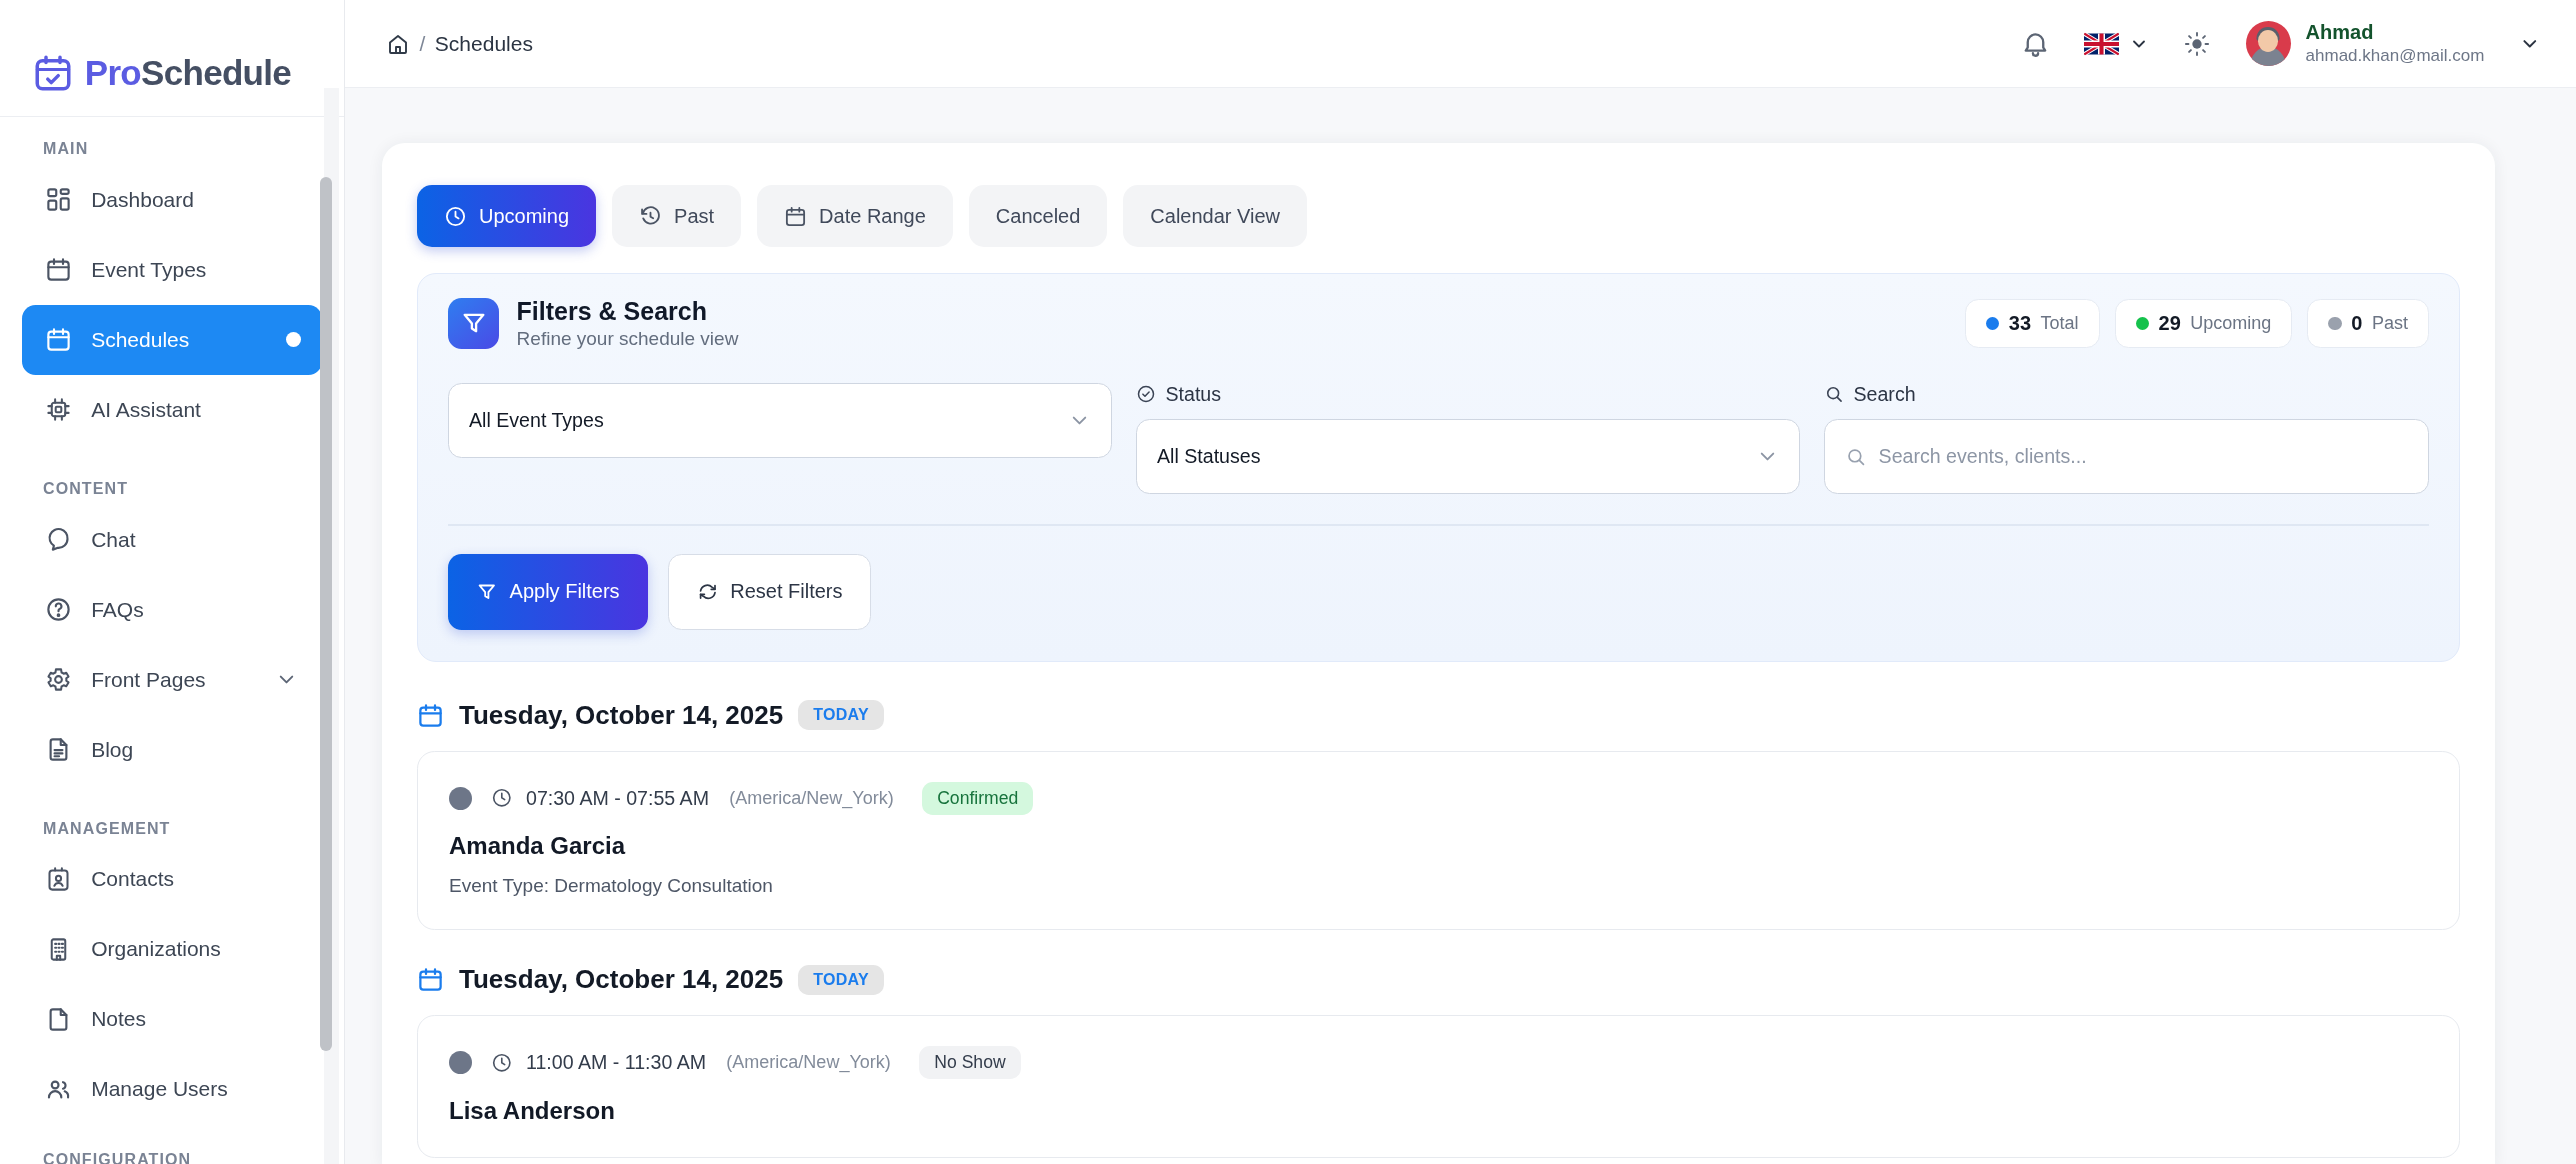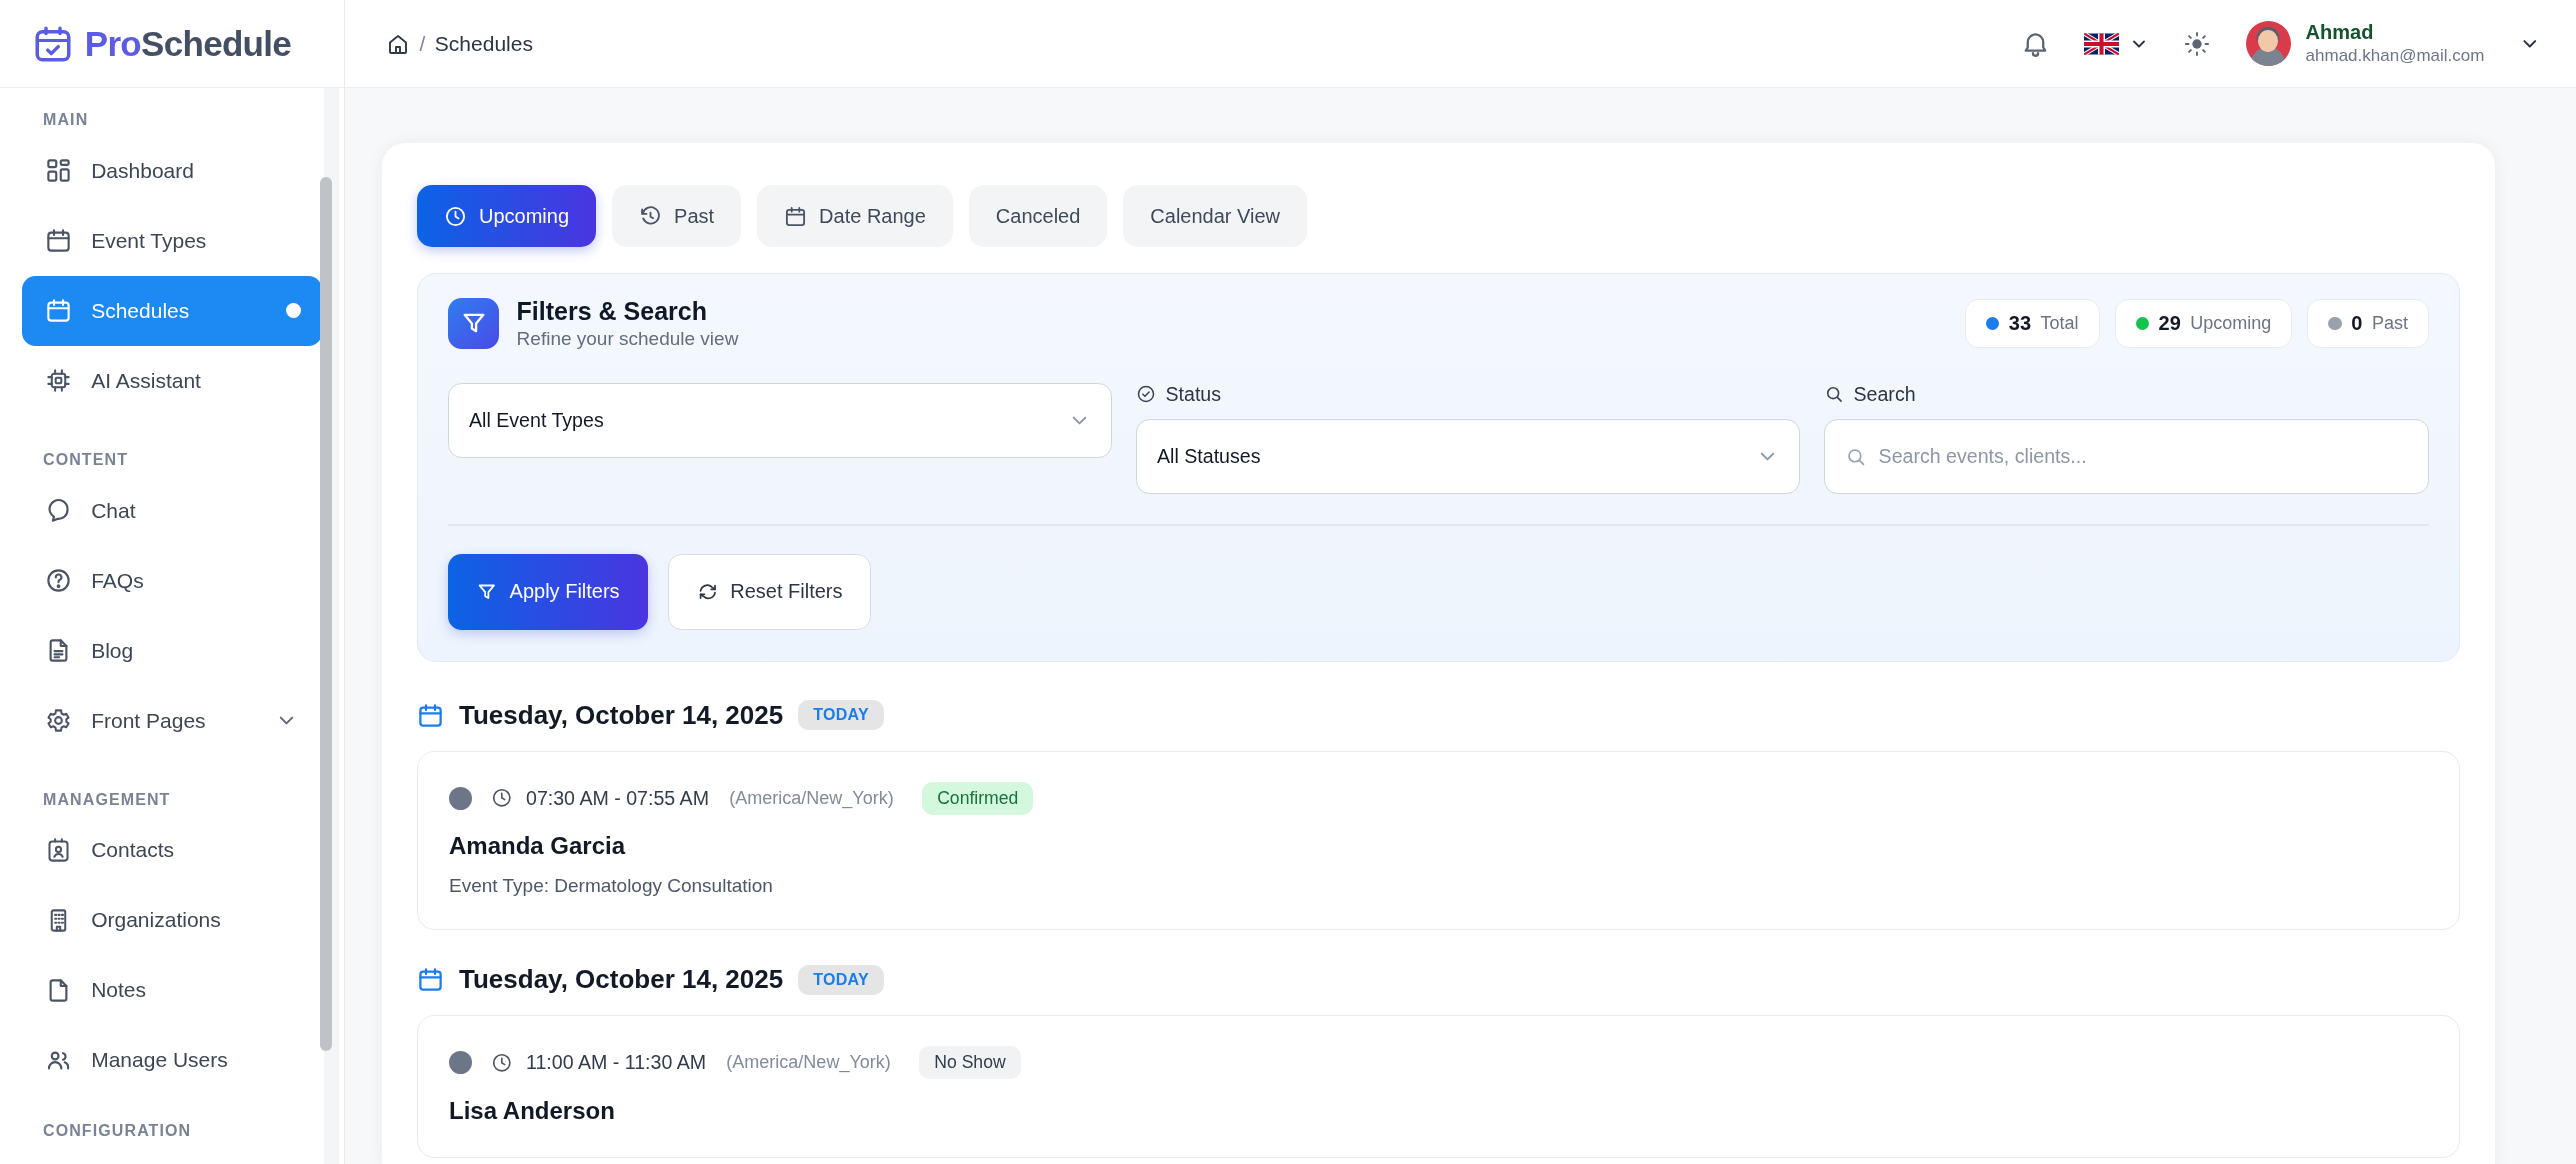--- a/index.html
+++ b/index.html
@@ -13,21 +13,21 @@
 
   
   .sidebar {
     width: 345px; height: 1164px; background: #ffffff;
     border-right: 1.4px solid #e8eaee;
     display: flex; flex-direction: column; flex: 0 0 345px;
     position: relative;
   }
   .brand {
     height: 88px; display: flex; align-items: center; padding-left: 32px;
-    border-bottom: 1.4px solid #eceef2; flex: 0 0 88px;
+    border-bottom: 1.4px solid #eceef2; flex: 0 0 88px; margin-top: 29px;
   }
   .brand-logo { width: 42px; height: 42px; margin-right: 10.8px; flex: 0 0 42px; }
   .brand-text { font-size: 35px; font-weight: 700; letter-spacing: -0.7px; }
   .brand-pro { color: #5b5ce2; }
   .brand-sched { color: #454f63; }
 
   .nav-scroll {
     flex: 1; overflow: hidden; position: relative; padding-top: 23px;
   }
   .nav-section-label {
@@ -262,41 +262,41 @@
           <svg viewBox="0 0 24 24" width="27" height="27" fill="none" stroke="#4b5464" stroke-width="1.9" stroke-linecap="round" stroke-linejoin="round">
             <circle cx="12" cy="12" r="9"></circle>
               <path d="M9.6 9.2a2.5 2.5 0 1 1 3.4 2.3c-.7.3-1 .9-1 1.6v.4"></path>
               <circle cx="12" cy="17" r=".7" fill="#4b5464"></circle>
           </svg>
         </span>
         <span>FAQs</span>
       </div>
       <div class="nav-item">
         <span class="ico">
-          <svg viewBox="0 0 24 24" width="27" height="27" fill="none" stroke="#4b5464" stroke-width="1.9" stroke-linecap="round" stroke-linejoin="round">
-            <path d="M14 3H7a2 2 0 0 0-2 2v14a2 2 0 0 0 2 2h10a2 2 0 0 0 2-2V8z"></path>
-              <path d="M14 3v5h5"></path>
-            <path d="M8.5 12.5h7M8.5 15.5h7M8.5 18h4"></path>
-          </svg>
-        </span>
-        <span>Blog</span>
-      </div>
-      <div class="nav-item">
-        <span class="ico">
           <svg viewBox="0 0 24 24" width="27" height="27" fill="none" stroke="#4b5464" stroke-width="1.8" stroke-linecap="round" stroke-linejoin="round">
             <circle cx="12" cy="12" r="3"></circle>
             <path d="M19 12a7 7 0 0 0-.1-1.1l2-1.5-2-3.4-2.3.9a7 7 0 0 0-1.9-1.1L14.3 3H9.7l-.4 2.8a7 7 0 0 0-1.9 1.1l-2.3-.9-2 3.4 2 1.5A7 7 0 0 0 5 12c0 .4 0 .7.1 1.1l-2 1.5 2 3.4 2.3-.9c.6.5 1.2.8 1.9 1.1l.4 2.8h4.6l.4-2.8c.7-.3 1.3-.6 1.9-1.1l2.3.9 2-3.4-2-1.5c.1-.4.1-.7.1-1.1z"></path>
           </svg>
         </span>
         <span>Front Pages</span>
         <span class="nav-chev">
           <svg viewBox="0 0 24 24" width="23" height="23" fill="none" stroke="#5d6676" stroke-width="2" stroke-linecap="round" stroke-linejoin="round">
               <path d="M6 9l6 6 6-6"></path>
             </svg>
         </span>
+      </div>
+      <div class="nav-item">
+        <span class="ico">
+          <svg viewBox="0 0 24 24" width="27" height="27" fill="none" stroke="#4b5464" stroke-width="1.9" stroke-linecap="round" stroke-linejoin="round">
+            <path d="M14 3H7a2 2 0 0 0-2 2v14a2 2 0 0 0 2 2h10a2 2 0 0 0 2-2V8z"></path>
+              <path d="M14 3v5h5"></path>
+            <path d="M8.5 12.5h7M8.5 15.5h7M8.5 18h4"></path>
+          </svg>
+        </span>
+        <span>Blog</span>
       </div>
 
       <div class="nav-gap-lg"></div>
 
       <div class="nav-section-label">MANAGEMENT</div>
       <div class="nav-item">
         <span class="ico">
           <svg viewBox="0 0 24 24" width="27" height="27" fill="none" stroke="#4b5464" stroke-width="1.8" stroke-linecap="round" stroke-linejoin="round">
             <rect x="4" y="4" width="16" height="17" rx="2.5"></rect>
               <circle cx="12" cy="11" r="2.3"></circle>

